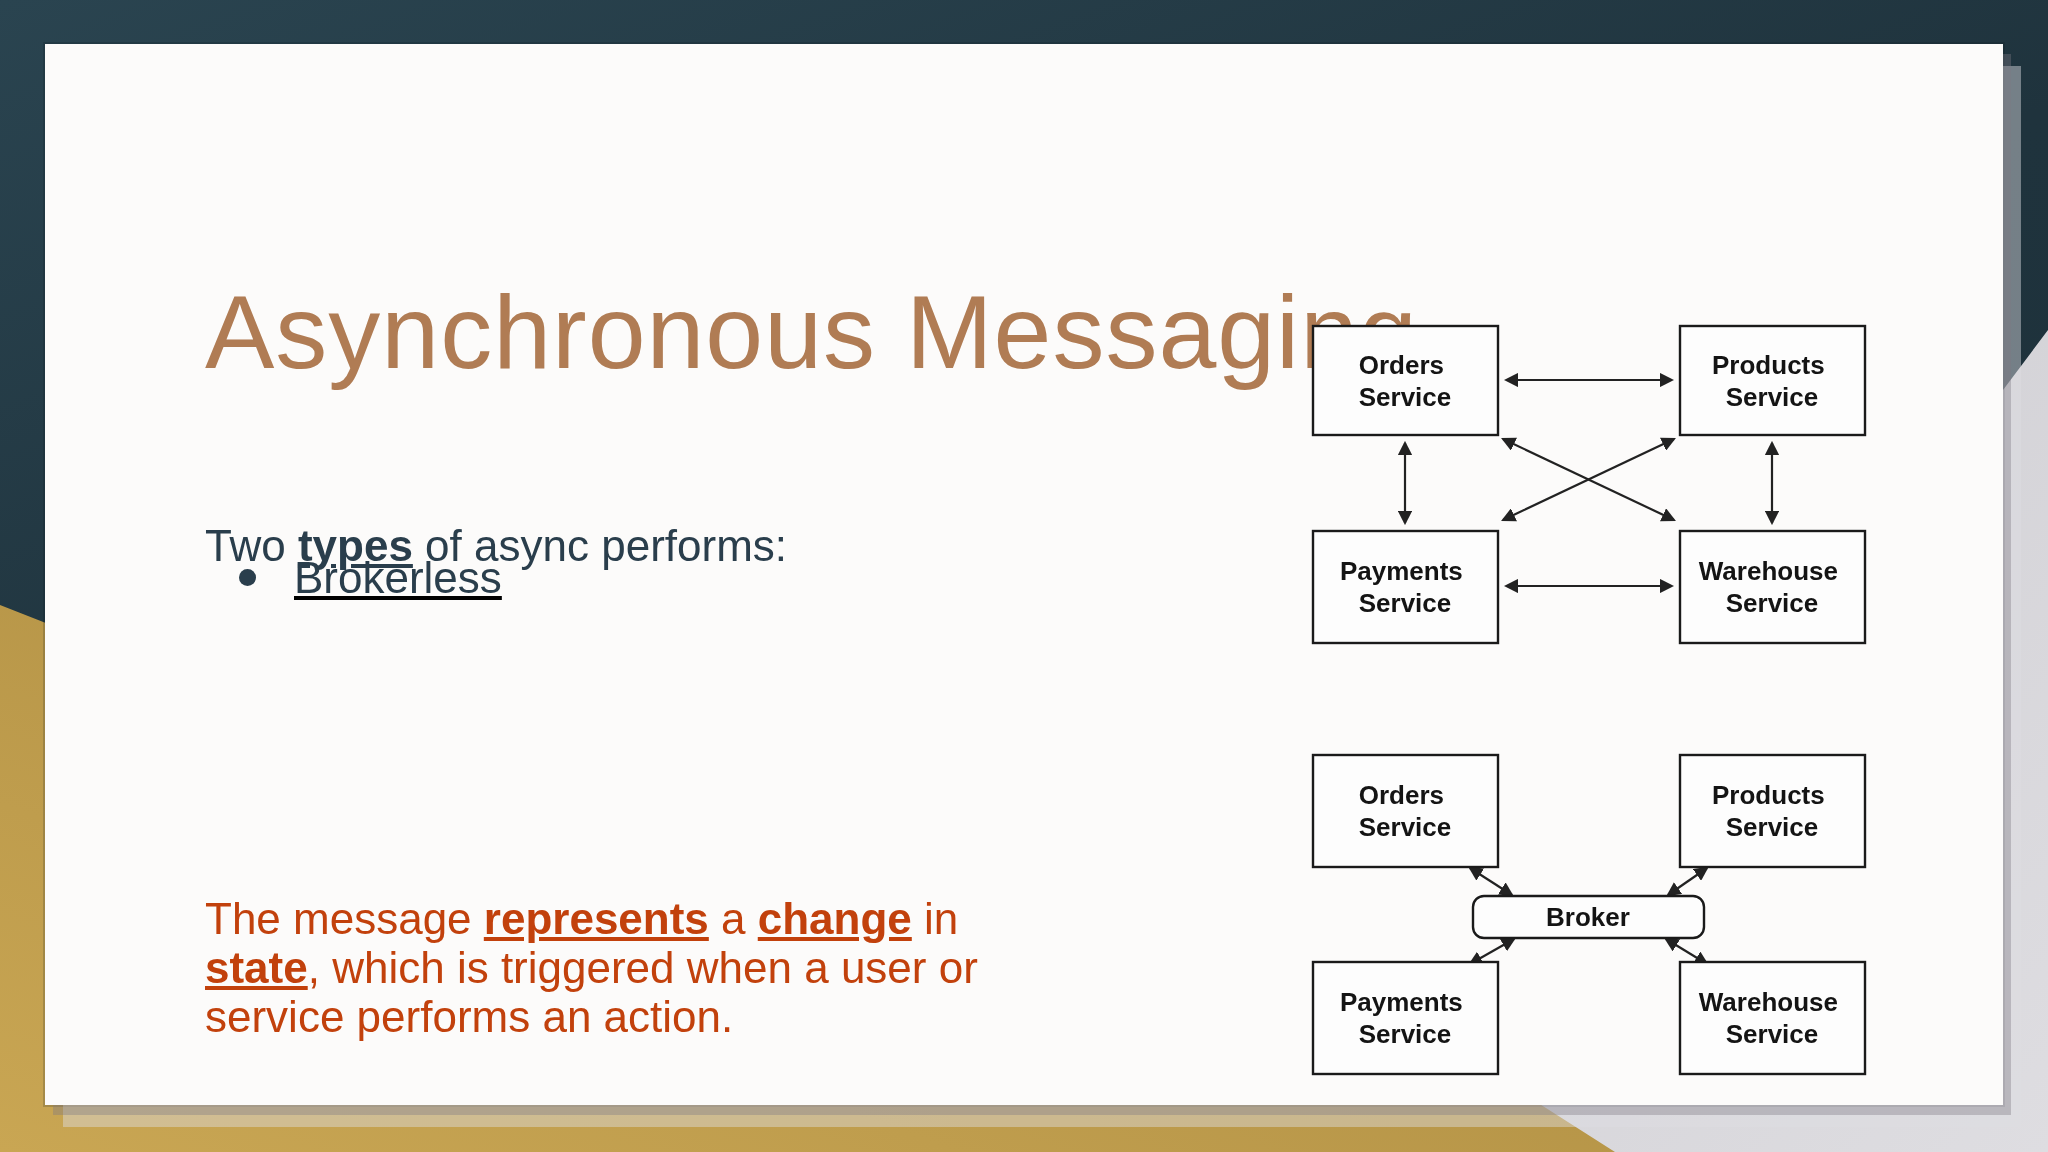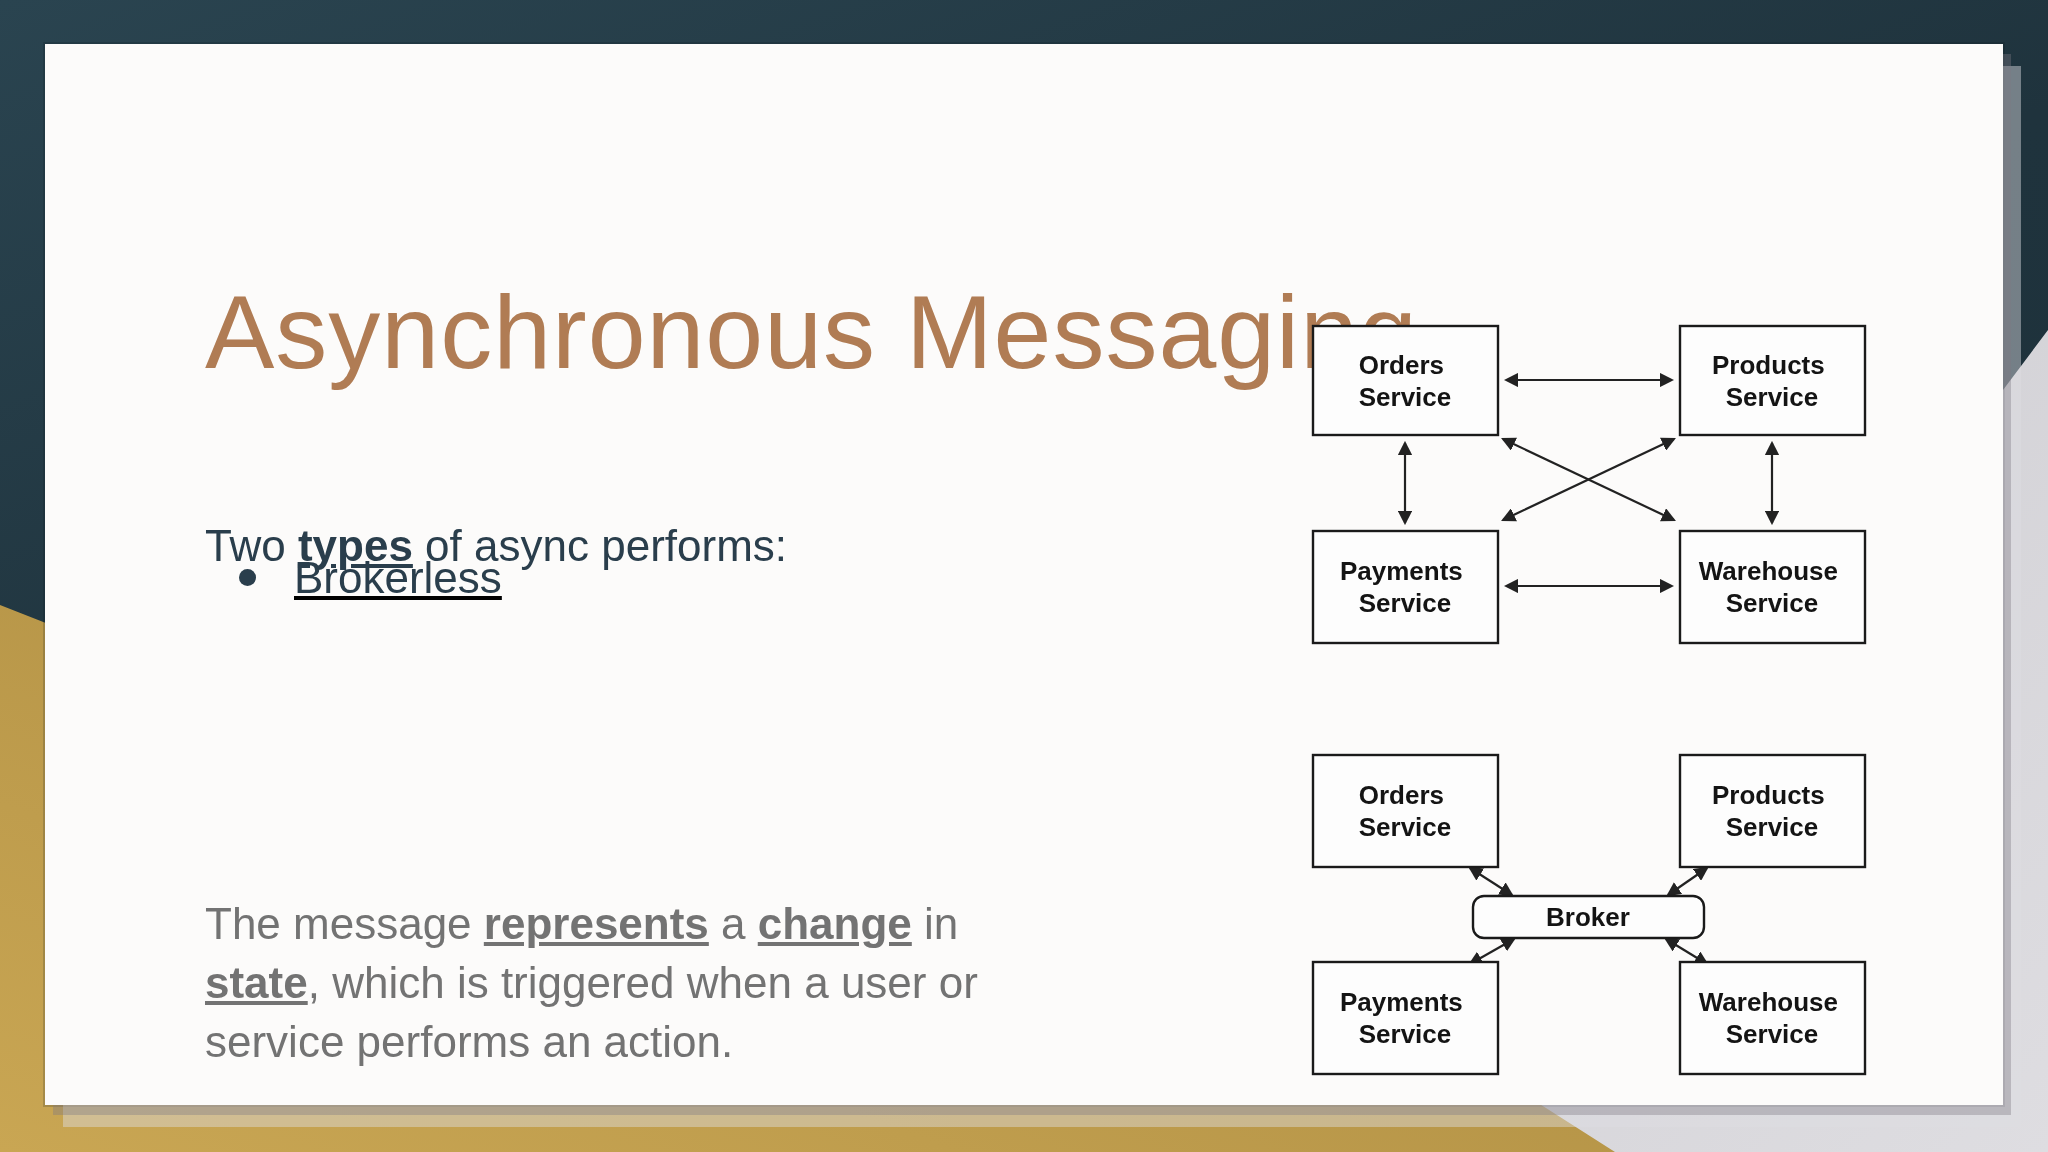--- a/index.html
+++ b/index.html
@@ -70,22 +70,22 @@
     margin-top: 21px;
     border-radius: 50%;
     background: #2a3e4c;
   }
   .bullets .btext { display: block; width: 640px; }
   .paragraph {
     position: absolute;
     left: 160px; top: 806px;
     width: 830px;
     font-size: 44px;
-    color: #737373;
-    line-height: 59px;
+    color: #c2410c;
+    line-height: 49px;
   }
   b, .bld { font-weight: 700; text-decoration: underline; }
   .diagram { position: absolute; }
   .diagram-top { left: 1255px; top: 268px; }
   .diagram-bottom { left: 1255px; top: 698px; }
   .diagram text {
     font-family: "Liberation Sans", sans-serif;
     font-size: 26px;
     font-weight: 700;
     fill: #141414;

